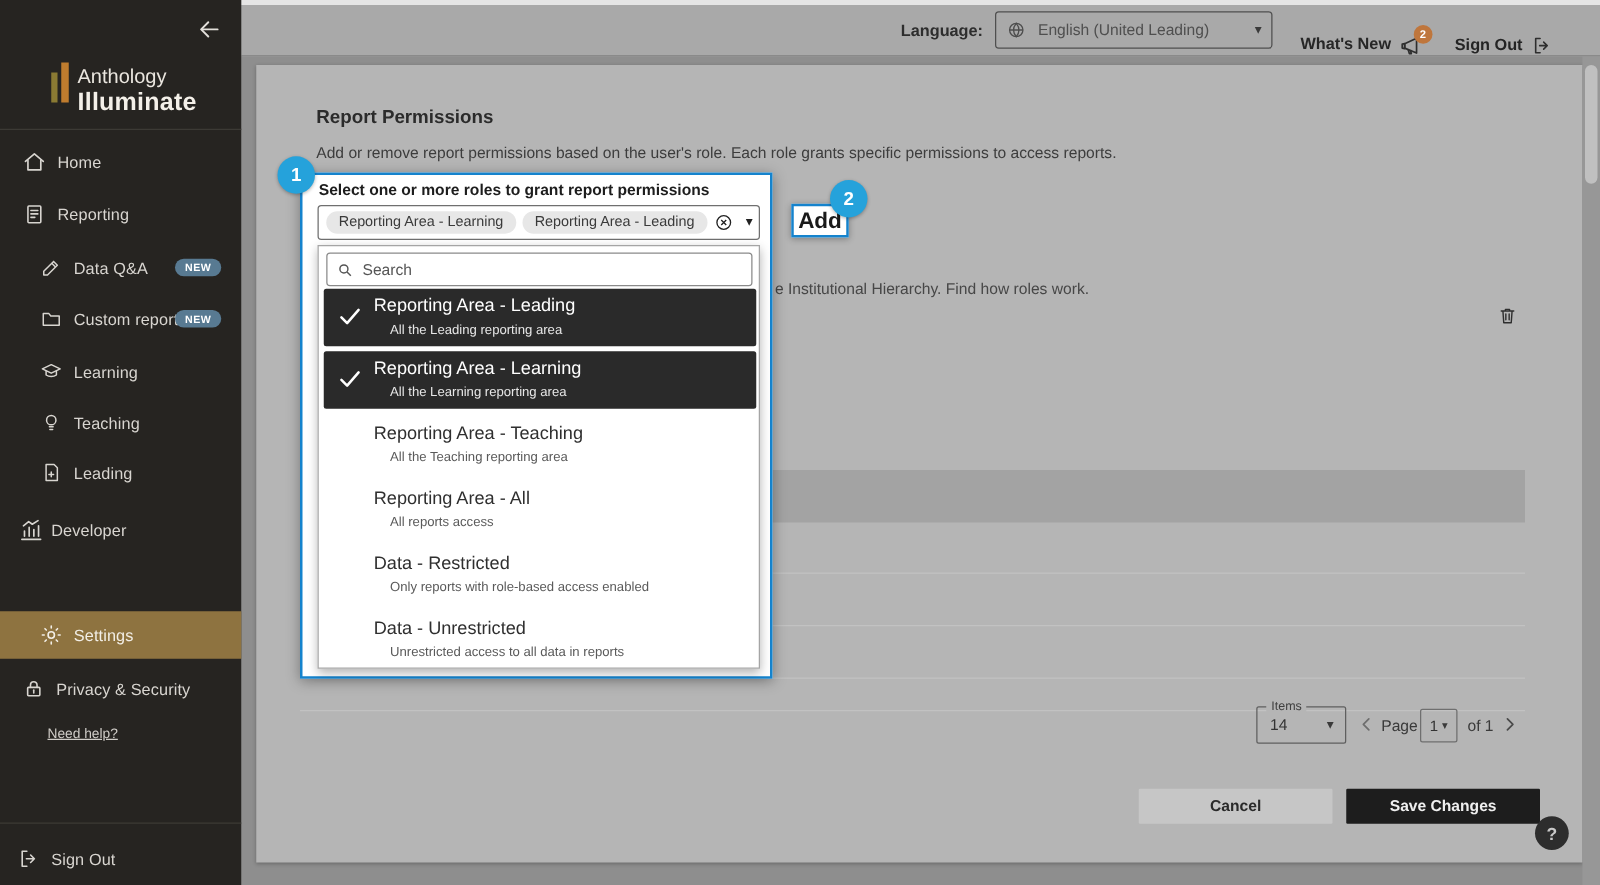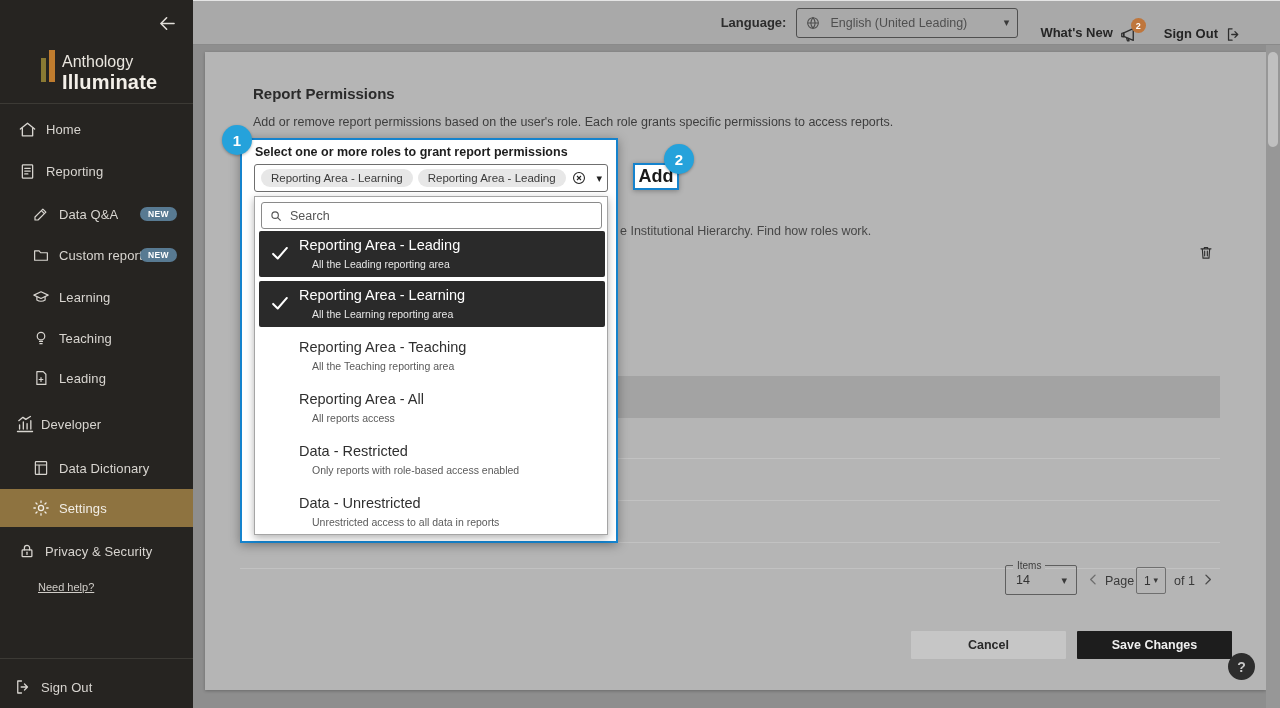--- a/index.html
+++ b/index.html
@@ -17,21 +17,21 @@
   .side-row.active { background:#8e7340; color:#f2eee6; }
   .new-pill { position:absolute; right:16px; background:#587a92; color:#fff; font-size:8.5px; font-weight:bold;
               padding:2px 8px; border-radius:8px; letter-spacing:.4px; }
   .brand-txt1 { font-size:16px; color:#eae6df; font-weight:400; }
   .brand-txt2 { font-size:20px; color:#f4f0e9; font-weight:bold; letter-spacing:.2px; }
   .divider { position:absolute; left:0; width:193px; height:0; border-top:1px solid #3c3a35; }
   .need-help { font-size:11px; color:#cfccc7; text-decoration:underline; cursor:pointer; }
 
   
   .topbar { left:193px; top:0; width:1087px; height:45px; background:#a9a9a9;
-            border-top:1px solid #e5e5e5; border-bottom:1px solid #8a8a8a;
+            border-top:4px solid #e5e5e5; border-bottom:1px solid #8a8a8a;
             display:flex; align-items:center; justify-content:flex-end; padding-right:38px; color:#2d2d2d; }
   .lang-box { width:222px; height:30px; border:1px solid #4f4f4f; border-radius:3px;
               display:flex; align-items:center; padding:0 8px; margin:0 22px 0 10px; cursor:pointer; }
   .caret { font-size:11px; color:#3a3a3a; line-height:1; }
 
   
   .card { left:205px; top:52px; width:1061px; height:638px; background:#b5b5b5; box-shadow:0 1px 3px rgba(0,0,0,.25); }
   .page-title { font-size:15px; font-weight:bold; color:#2b2b2b; }
   .page-desc { font-size:12.5px; color:#3d3d3d; }
   .frag { font-size:12.5px; color:#474747;margin-top:9px; }
@@ -328,29 +328,20 @@
     <div class="side-row" style="top:405px;padding-left:14px;">
       <span>
           <svg width="22" height="20" viewBox="0 0 24 24" fill="none" stroke="currentColor" stroke-width="1.6" stroke-linecap="round" stroke-linejoin="round">
             <path d="M3 21h18"></path>
             <path d="M5.5 18v-5M10 18V9.5M14.5 18v-6.5M19 18V8"></path>
             <path d="M4.5 8l5-4 3.5 2.5L18.5 3"></path>
           </svg>
         </span>
       <span class="lbl" style="margin-left:5px;">Developer</span>
     </div>
-    <div class="side-row" style="top:449px;padding-left:32px;">
-      <span>
-          <svg width="18" height="18" viewBox="0 0 24 24" fill="none" stroke="currentColor" stroke-width="1.6" stroke-linejoin="round">
-            <rect x="4.5" y="3.5" width="15" height="17" rx="1"></rect>
-            <path d="M4.5 8h15M9.5 8v12.5"></path>
-          </svg>
-        </span>
-      <span class="lbl">Data Dictionary</span>
-    </div>
     <div class="side-row active" style="top:489px;padding-left:32px;">
       <span>
           <svg width="18" height="18" viewBox="0 0 24 24" fill="none" stroke="currentColor" stroke-width="1.7" stroke-linecap="round">
             <circle cx="12" cy="12" r="3.4"></circle>
             <path d="M12 4.5v-2M12 21.5v-2M19.5 12h2M2.5 12h2M17.3 6.7l1.4-1.4M5.3 18.7l1.4-1.4M17.3 17.3l1.4 1.4M5.3 5.3l1.4 1.4"></path>
           </svg>
         </span>
       <span class="lbl">Settings</span>
     </div>
     <div class="side-row" style="top:532px;padding-left:18px;">

